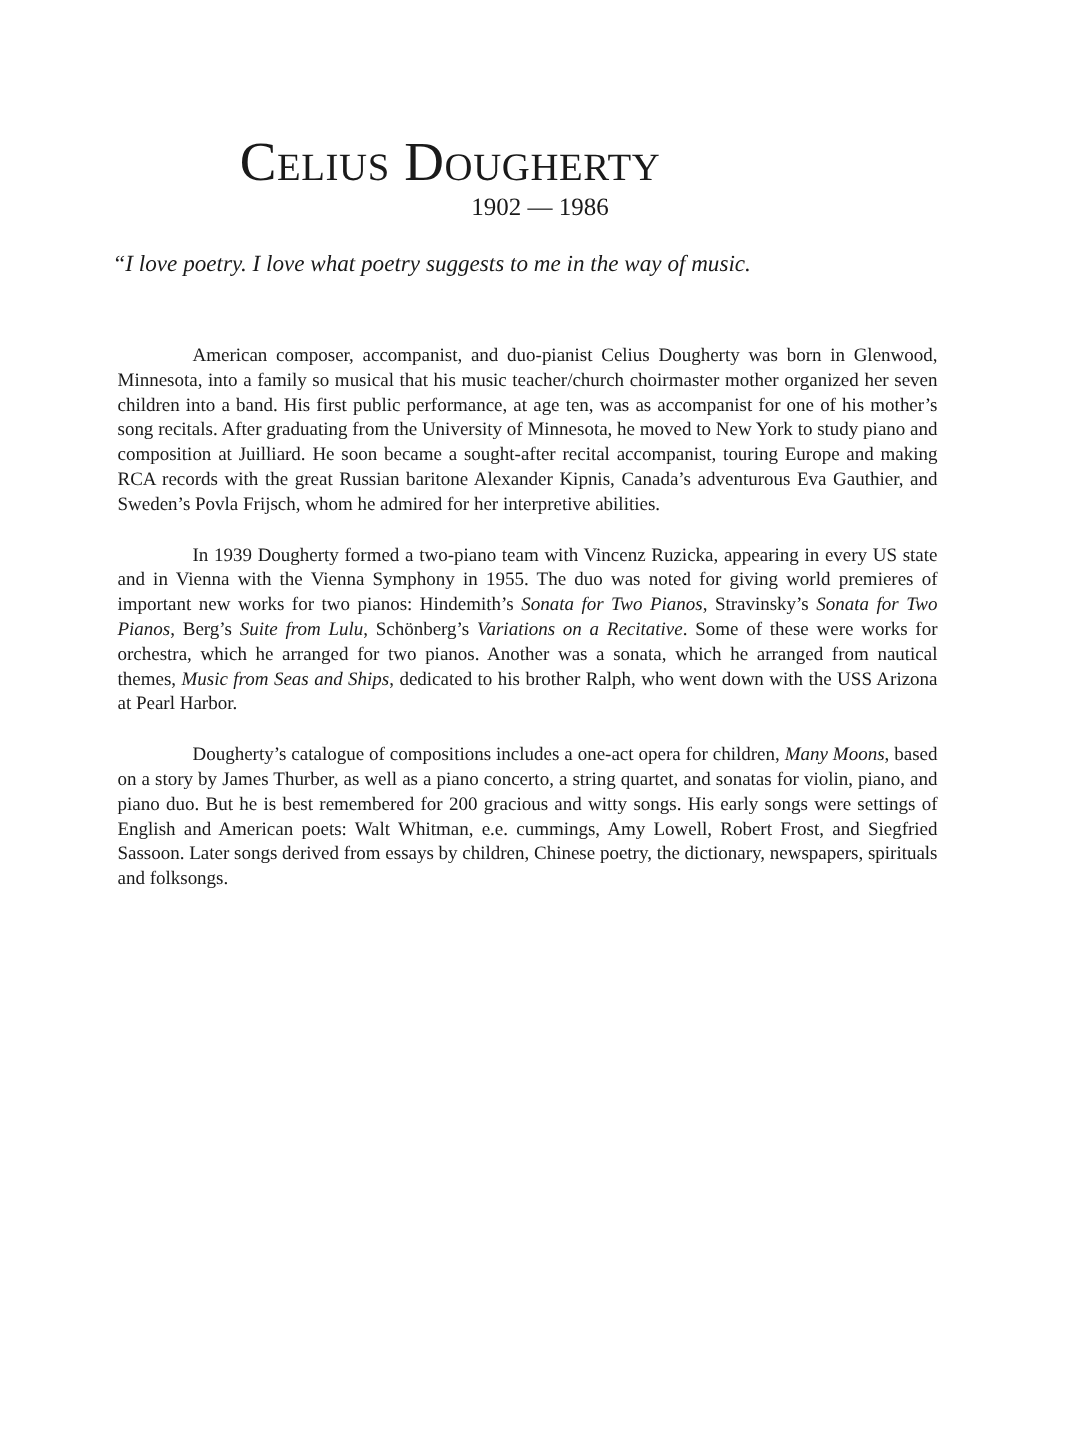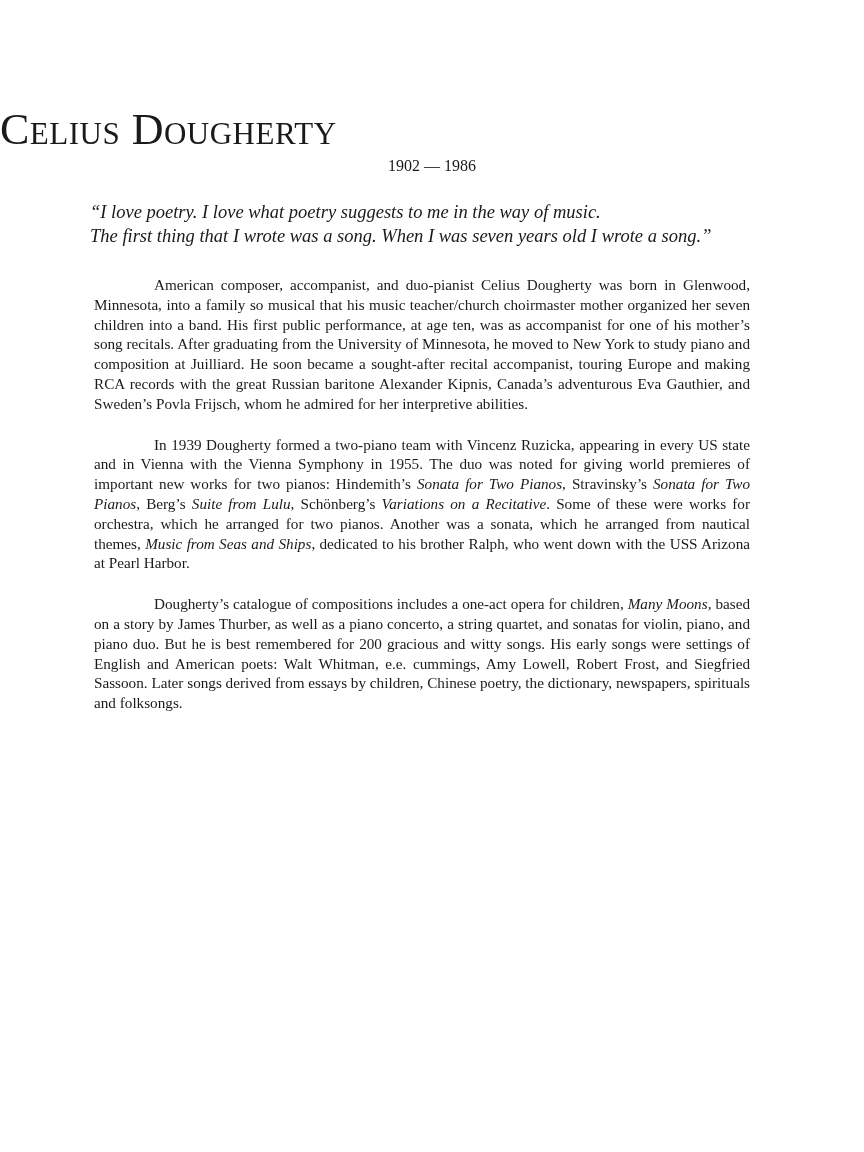--- a/index.html
+++ b/index.html
@@ -1,36 +1,35 @@
 <!DOCTYPE html>
 <html><head>
 <meta charset="utf-8">
 <style>
   html, body { margin: 0; padding: 0; background: #ffffff; }
   body { width: 864px; height: 1152px; position: relative; overflow: hidden; color: #1a1a1a;
          font-family: "Liberation Serif", "DejaVu Serif", serif; }
-  .title { position: absolute; top: 106px; left: 0; width: 720px; text-align: left;
+  .title { position: absolute; top: 106px; left: 0; width: 720px; text-align: center;
            font-size: 44px; line-height: 48px; font-variant: small-caps; letter-spacing: 0.5px; margin: 0; font-weight: normal; }
   .dates { position: absolute; top: 154px; left: 0; width: 864px; text-align: center;
-           font-size: 16px; line-height: 24px; }
+           font-size: 20px; line-height: 24px; }
   .quote { position: absolute; top: 200px; left: 90px; width: 680px; text-align: left;
            font-style: italic; font-size: 18.5px; line-height: 24px; }
   .quote span { display: block; }
   .body { position: absolute; top: 275px; left: 94px; width: 668px; }
   .para { font-size: 15.2px; line-height: 19.8px; text-align: justify; text-indent: 60px; margin: 0 12px 21px 0; }
   .para i { }
 </style>
 </head>
 <body>
 
 <h1 class="title">Celius Dougherty</h1>
 <div class="dates">1902 — 1986</div>
 
 <div class="quote">
   <span>“I love poetry. I love what poetry suggests to me in the way of music.</span>
-  <span>The first thing that I wrote was a song. When I was seven years old I wrote a song.”</span>
 </div>
 
 <div class="body">
   <p class="para"><span>American composer, accompanist, and duo-pianist Celius Dougherty was born in Glenwood, Minnesota, into a family so musical that his music teacher/church choirmaster mother organized her seven children into a band. His first public performance, at age ten, was as accompanist for one of his mother’s song recitals. After graduating from the University of Minnesota, he moved to New York to study piano and composition at Juilliard. He soon became a sought-after recital accompanist, touring Europe and making RCA records with the great Russian baritone Alexander Kipnis, Canada’s adventurous Eva Gauthier, and Sweden’s Povla Frijsch, whom he admired for her interpretive abilities.</span></p>
   <p class="para"><span>In 1939 Dougherty formed a two-piano team with Vincenz Ruzicka, appearing in every US state and in Vienna with the Vienna Symphony in 1955. The duo was noted for giving world premieres of important new works for two pianos: Hindemith’s </span><i>Sonata for Two Pianos</i><span>, Stravinsky’s </span><i>Sonata for Two Pianos</i><span>, Berg’s </span><i>Suite from Lulu</i><span>, Schönberg’s </span><i>Variations on a Recitative</i><span>. Some of these were works for orchestra, which he arranged for two pianos. Another was a sonata, which he arranged from nautical themes, </span><i>Music from Seas and Ships</i><span>, dedicated to his brother Ralph, who went down with the USS Arizona at Pearl Harbor.</span></p>
   <p class="para"><span>Dougherty’s catalogue of compositions includes a one-act opera for children, </span><i>Many Moons</i><span>, based on a story by James Thurber, as well as a piano concerto, a string quartet, and sonatas for violin, piano, and piano duo. But he is best remembered for 200 gracious and witty songs. His early songs were settings of English and American poets: Walt Whitman, e.e. cummings, Amy Lowell, Robert Frost, and Siegfried Sassoon. Later songs derived from essays by children, Chinese poetry, the dictionary, newspapers, spirituals and folksongs.</span></p>
 </div>
 
 </body></html>

